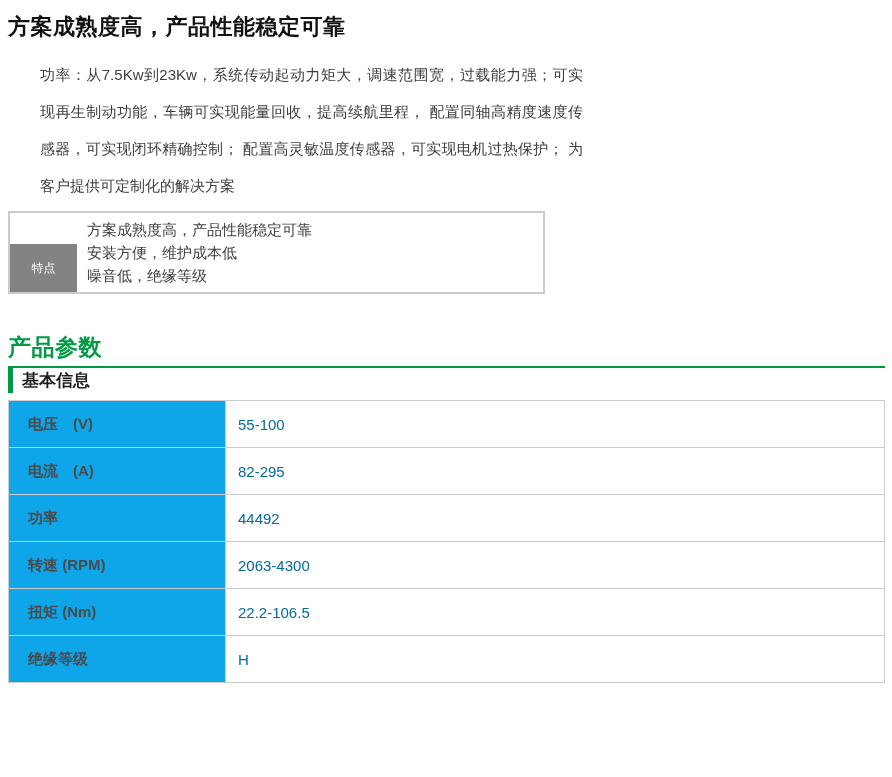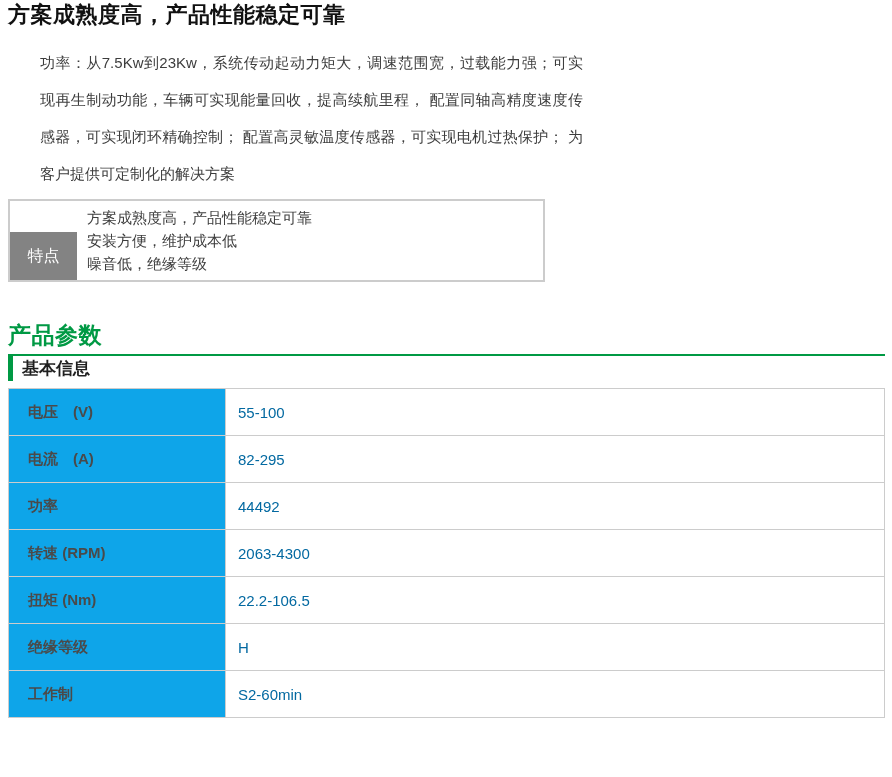--- a/index.html
+++ b/index.html
@@ -4,21 +4,21 @@
 <style>
   * { box-sizing: border-box; margin: 0; padding: 0; }
   html, body { background: #ffffff; }
   body {
     width: 892px;
     height: 777px;
     font-family: "Liberation Sans", sans-serif;
     color: #333333;
     overflow: hidden;
   }
-  .page { padding: 0 7px 0 8px; width: 754px; }
+  .page { padding: 12px 7px 0 8px; width: 754px; }
 
   .page-title {
     font-size: 22px;
     font-weight: bold;
     color: #111111;
     line-height: 30px;
     letter-spacing: 0.5px;
   }
 
   .intro {
@@ -37,21 +37,21 @@
     min-height: 83px;
     border: 2px solid #cccccc;
     display: flex;
     align-items: stretch;
     background: #ffffff;
   }
   .feature-label {
     width: 67px;
     background: #838383;
     color: #ffffff;
-    font-size: 16px;
+    font-size: 12px;
     display: flex;
     align-items: center;
     justify-content: center;
     flex: 0 0 67px;
     margin-top: 31px;
   }
   .feature-content {
     padding: 5px 12px 5px 10px;
     display: flex;
     flex-direction: column;
@@ -161,20 +161,16 @@
         <td class="value-cell">2063-4300</td>
       </tr>
       <tr>
         <td class="label-cell">扭矩 (Nm)</td>
         <td class="value-cell">22.2-106.5</td>
       </tr>
       <tr>
         <td class="label-cell">绝缘等级</td>
         <td class="value-cell">H</td>
       </tr>
-      <tr>
-        <td class="label-cell">工作制</td>
-        <td class="value-cell">S2-60min</td>
-      </tr>
     </tbody>
   </table>
 
 </div>
 
 </body></html>

